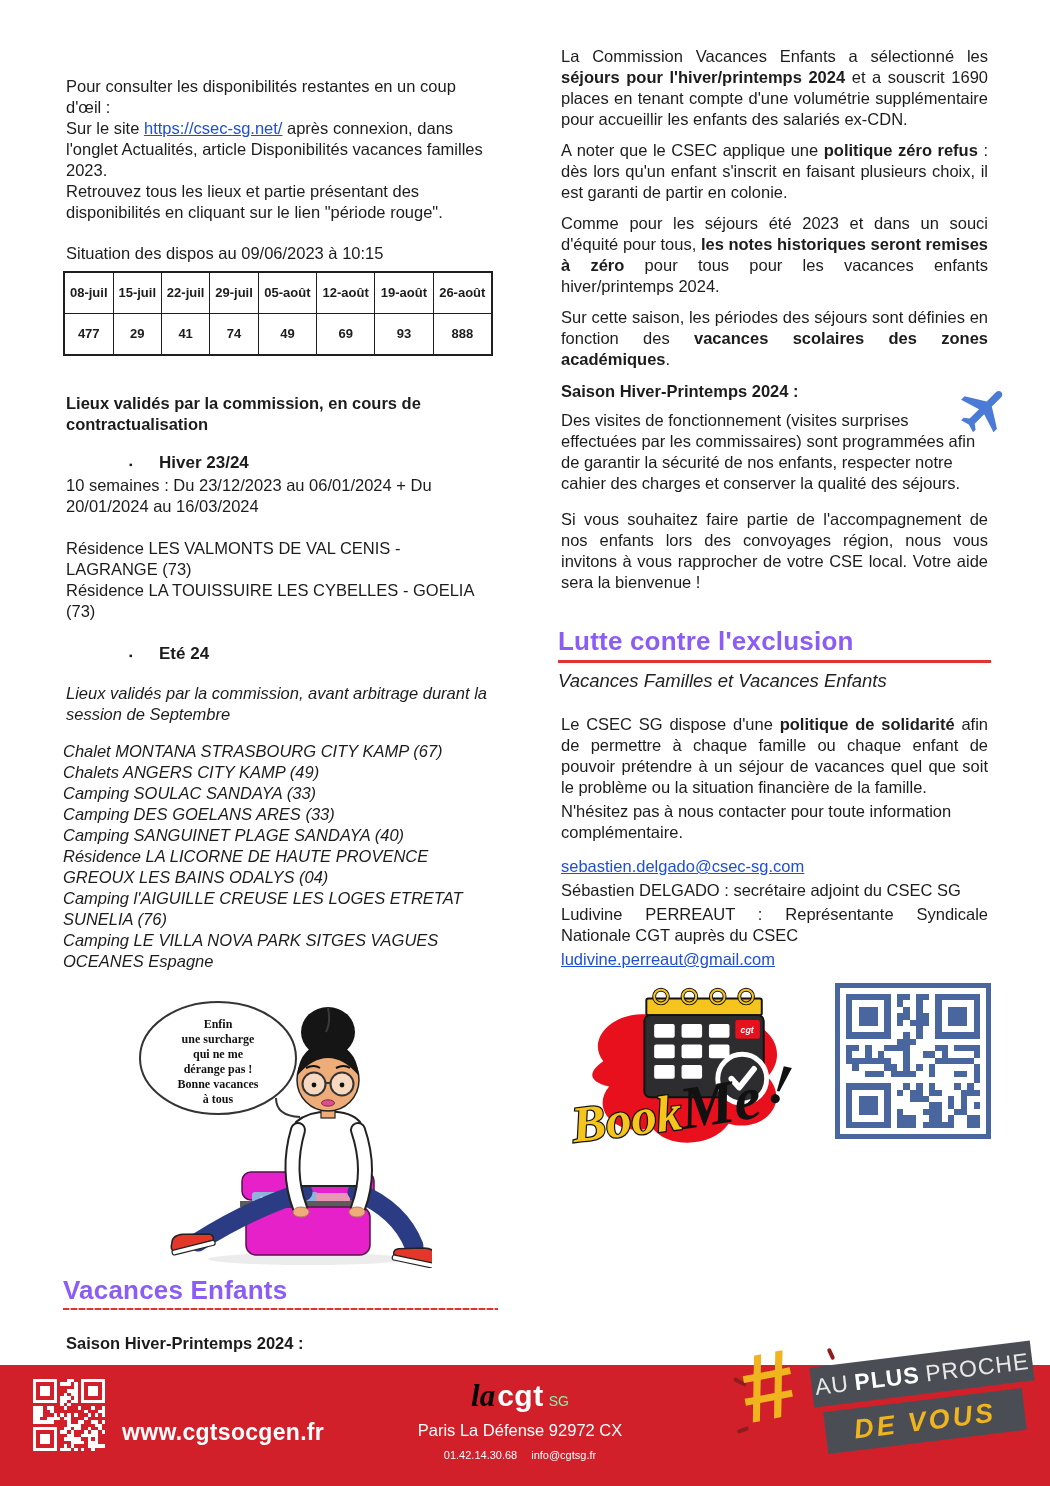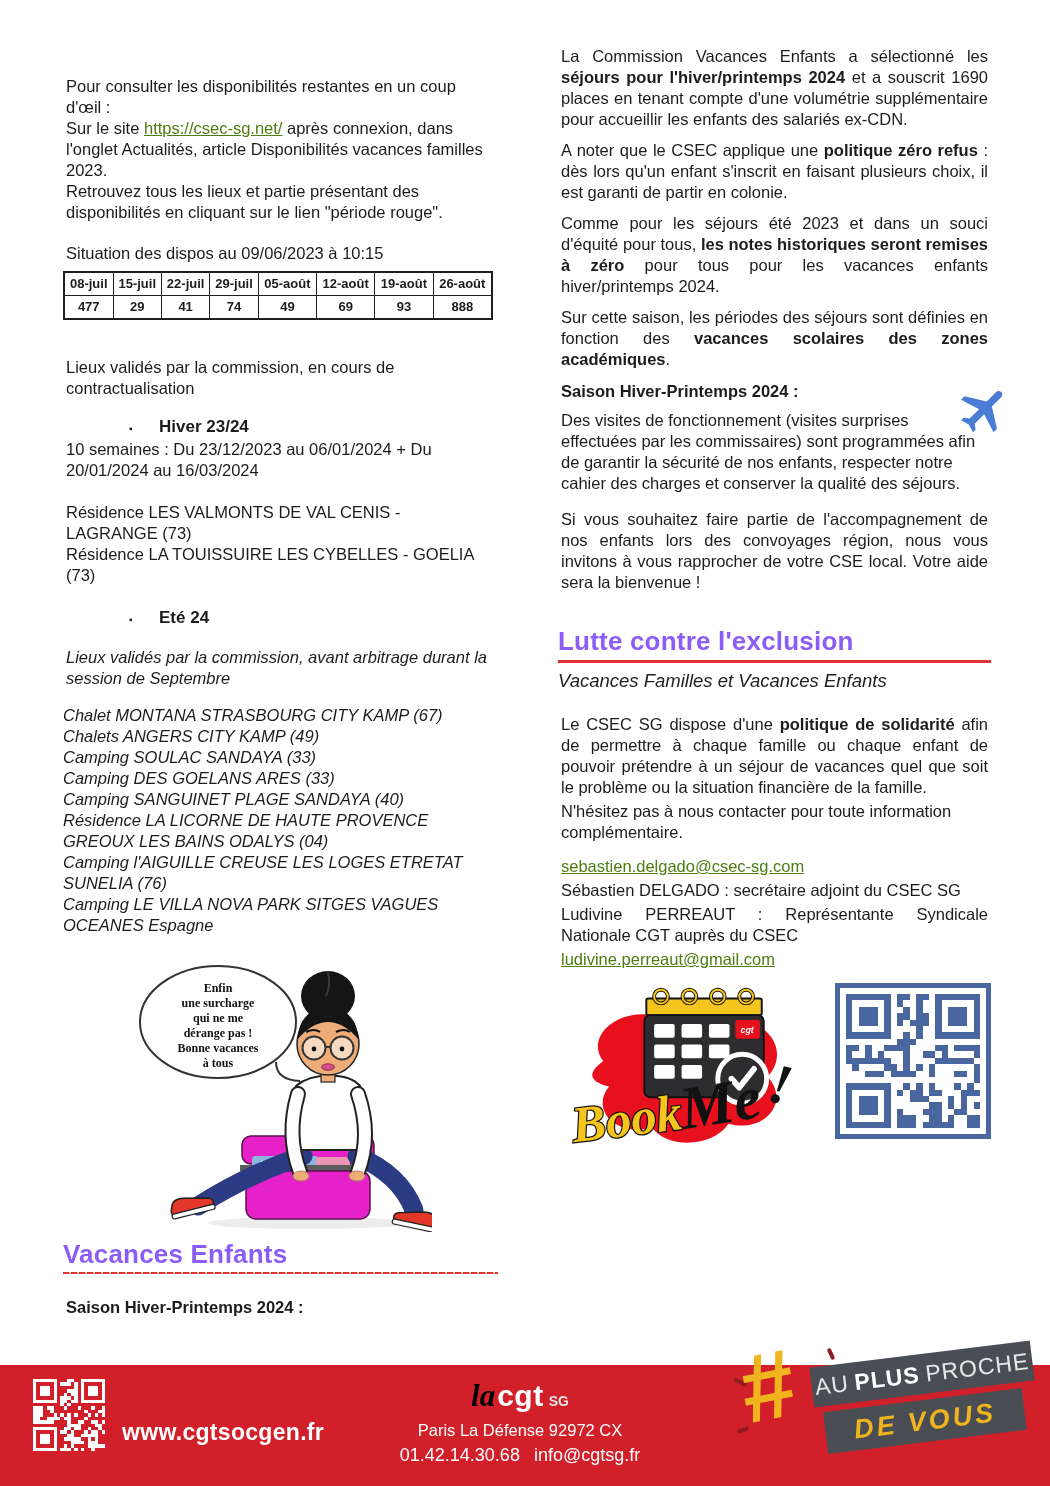--- a/index.html
+++ b/index.html
@@ -4,28 +4,28 @@
 <style>
   html,body{margin:0;padding:0;background:#ffffff;}
   .page{position:relative;width:1050px;height:1486px;background:#fff;overflow:hidden;
         font-family:"Liberation Sans",sans-serif;color:#1c1c1c;font-size:16.5px;line-height:21px;}
   
   .col-left{position:absolute;left:63px;top:73px;width:435px;}
   .col-right{position:absolute;left:558px;top:43px;width:433px;}
   .just{text-align:justify;}
   p{margin:3px;}
   b{font-weight:700;}
-  .lnk{color:#4d7c0f;text-decoration:underline;cursor:pointer;}
+  .lnk{color:#1d4ed8;text-decoration:underline;cursor:pointer;}
   
   .dispo-title{margin-top:20px;}
   table.dispo{border-collapse:collapse;border:2px solid #1f1f1f;width:430px;margin-top:7px;}
   table.dispo th,table.dispo td{border:1px solid #1f1f1f;font-size:13px;line-height:16px;
-        font-weight:600;text-align:center;padding:3px 2px;font-family:"Liberation Sans",sans-serif;}
+        font-weight:600;text-align:center;padding:12px 2px;font-family:"Liberation Sans",sans-serif;}
   table.dispo td{font-weight:600;}
-  .commission-head{margin-top:37px;font-weight:400;}
+  .commission-head{margin-top:37px;font-weight:700;}
   .bullet-row{display:flex;align-items:baseline;margin-top:17px;padding-left:66px;}
   .bullet-row .sq{font-size:10px;width:30px;flex:none;}
   .bullet-row .bl{font-weight:700;font-size:17px;}
   .mt0{margin-top:0;} .mt21{margin-top:21px;} .mt16{margin-top:16px;}
   .italic-note{font-style:italic;margin-top:17px;}
   .camp-line{white-space:normal;font-style:italic;}
   .cartoon-wrap{margin:24px auto 0;width:302px;}
   .h1{font-size:26px;font-weight:700;letter-spacing:.2px;line-height:30px;color:#8b5cf6;}
   .rule-dash{height:2px;margin-top:3px;
       background:repeating-linear-gradient(90deg,#e23333 0 6px,rgba(226,51,51,.35) 6px 8px);}
@@ -43,23 +43,23 @@
   .plane{position:absolute;left:956px;top:381px;width:58px;height:58px;}
   
   .footer-band{position:absolute;left:0;bottom:0;width:1050px;height:121px;background:#d1202a;}
   .footer-qr{position:absolute;left:33px;top:14px;width:72px;height:72px;}
   .footer-site{position:absolute;left:122px;top:57px;font-size:23px;font-weight:700;color:#fff;letter-spacing:.3px;}
   .footer-center{position:absolute;left:350px;top:14px;width:340px;text-align:center;color:#fff;}
   .cgt-logo{line-height:34px;}
   .cgt-logo .la{font-family:"Liberation Serif",serif;font-style:italic;font-weight:700;
       color:#000000;font-size:31px;margin-right:2px;}
   .cgt-logo .cgt{font-weight:800;font-size:30px;color:#fff;letter-spacing:.5px;}
-  .cgt-logo .sg{font-weight:700;font-size:14px;color:#e5e5e5;margin-left:5px;}
+  .cgt-logo .sg{font-weight:400;font-size:14px;color:#86efac;margin-left:5px;}
   .footer-addr{font-size:16.5px;margin-top:2px;}
-  .footer-phone{font-size:18px;margin-top:4px;}
+  .footer-phone{font-size:11px;margin-top:4px;}
   .footer-phone .em{margin-left:14px;}
   
   .hashwrap{position:absolute;left:733px;top:1332px;width:310px;height:152px;}
   .hash{position:absolute;left:8px;top:6px;font-size:96px;font-weight:800;color:#f0b41e;
         transform:rotate(-11deg);line-height:96px;font-family:"Liberation Sans",sans-serif;}
   .hash-mark{position:absolute;background:#8e1d20;border-radius:2px;}
   .hm1{left:0px;top:48px;width:14px;height:4px;transform:rotate(28deg);}
   .hm2{left:4px;top:96px;width:12px;height:4px;transform:rotate(-20deg);}
   .hm3{left:92px;top:20px;width:12px;height:4px;transform:rotate(65deg);}
   .banner{position:absolute;background:#4a4e54;color:#e8e8e8;transform:rotate(-7deg);

